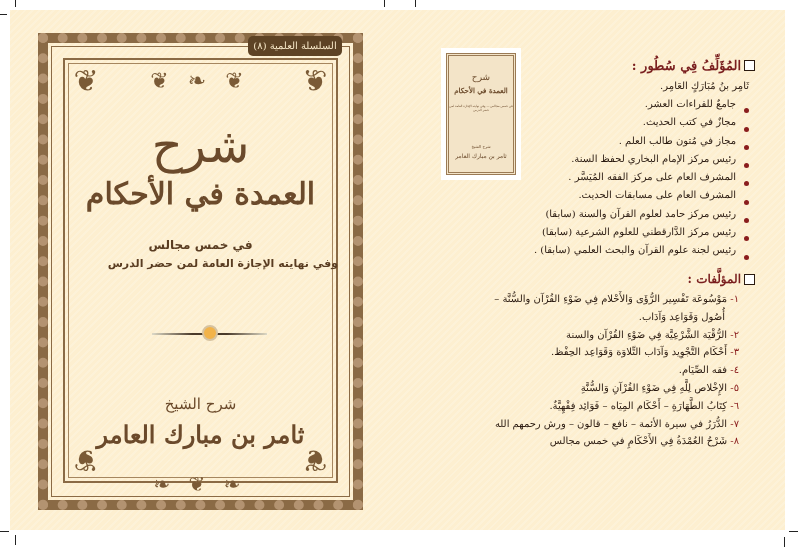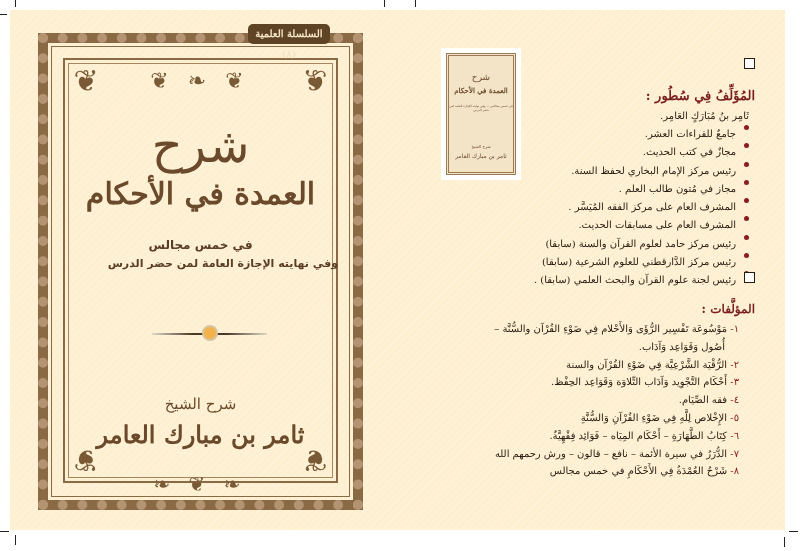--- a/index.html
+++ b/index.html
@@ -15,23 +15,23 @@
       border:10px solid #8a6a45; box-sizing:border-box;
       background:
         radial-gradient(circle, rgba(0,0,0,0) 0 3px, transparent 3px) ;
       outline:1px solid #8a6a45; outline-offset:-14px; }
   .cover-outer::before { content:""; position:absolute; inset:-10px;
       border:10px dotted #b39371; box-sizing:border-box; }
   .cover-inner { position:absolute; left:53px; top:48px; width:275px; height:425px;
       border:2px solid #8a6a45; box-sizing:border-box; }
   .cover-inner::before { content:""; position:absolute; inset:3px; border:1px solid #a5865f; }
   .corner { position:absolute; width:38px; height:38px; color:#7a5a36; font-size:30px; line-height:38px; text-align:center; }
-  .series-badge { position:absolute; left:238px; top:14px; width:82px; height:20px;
+  .series-badge { position:absolute; left:238px; top:26px; width:94px; height:20px;
       background:#5e4325; color:#f5e5c5; border-radius:5px; font-size:10px; line-height:20px;
-      text-align:center; direction:rtl;font-weight:bold; }
+      text-align:center; direction:rtl; }
   .swash-top { position:absolute; left:100px; top:58px; width:180px; height:28px; color:#7a5a36;
       font-size:22px; text-align:center; letter-spacing:6px; }
   .title-sharh { position:absolute; left:53px; top:105px; width:275px; text-align:center;
       font-size:48px; color:#6b4a2b; direction:rtl; font-family:"DejaVu Serif", serif; line-height:60px; }
   .title-main { position:absolute; left:53px; top:162px; width:275px; text-align:center;
       font-size:30px; color:#6b4a2b; direction:rtl; line-height:44px; font-weight:bold; }
   .sub1 { position:absolute; left:53px; top:228px; width:275px; text-align:center;
       font-size:12px; color:#5a3d22; direction:rtl; font-weight:bold; font-family:"DejaVu Sans", sans-serif; }
   .sub2 { position:absolute; left:53px; top:247px; width:275px; 
       font-size:11px; color:#5a3d22; direction:rtl; font-weight:bold; font-family:"DejaVu Sans", sans-serif; }
@@ -51,25 +51,25 @@
   .thumb-inner { width:100%; height:100%; background:#f3e4c8; border:3px double #9a7a55; box-sizing:border-box; position:relative; }
   .thumb-t1 { position:absolute; top:16px; width:100%; text-align:center; font-size:9px; color:#6b4a2b; }
   .thumb-t2 { position:absolute; top:30px; width:100%; text-align:center; font-size:7px; color:#6b4a2b; font-weight:bold; }
   .thumb-t3 { position:absolute; top:48px; width:100%; text-align:center; font-size:3px; color:#6b4a2b; }
   .thumb-t4 { position:absolute; top:88px; width:100%; text-align:center; font-size:4px; color:#6b4a2b; }
   .thumb-t5 { position:absolute; top:96px; width:100%; text-align:center; font-size:6px; color:#6b4a2b; }
 
   
   .right { position:absolute; right:30px; width:300px; direction:rtl; color:#2a1a10;
       font-family:"DejaVu Serif", serif; }
-  .heading { font-size:13px; font-weight:bold; color:#7a1f1f; display:flex; align-items:flex-start; gap:19px;flex-direction:column; }
+  .heading { font-size:13px; font-weight:bold; color:#7a1f1f; display:flex; align-items:center; gap:0; }
   .checkbox { width:9px; height:9px; border:1.3px solid #2a1a10; display:inline-block; background:#fff; margin-left:3px; }
   .name-line { font-size:10px; margin:7px 6px 4px 0; }
   ul.bullets { list-style:none; margin:0; padding:0 6px 0 0; }
-  ul.bullets li { font-size:10px; line-height:18.3px; display:flex; gap:8px; align-items:flex-start; }
+  ul.bullets li { font-size:10px; line-height:18.3px; display:flex; gap:8px; align-items:flex-end; }
   ul.bullets li .dot { width:5px; height:5px; border-radius:50%; background:#8a1d1d; display:inline-block; flex:none; }
   ol.works { list-style:none; margin:8px; padding:0 8px 0 0; }
   ol.works li { font-size:10px; line-height:17.8px; }
   ol.works li .num { color:#8a1d1d; }
 </style>
 </head>
 <body>
 
 <div class="crop" style="left:15px;top:0;width:1px;height:7px;"></div>
 <div class="crop" style="left:0;top:14px;width:7px;height:1px;"></div>
@@ -123,25 +123,25 @@
       <li>
           <span class="dot"></span>
           <span>جامعٌ للقراءات العشر.</span>
         </li>
       <li>
           <span class="dot"></span>
           <span>مجازٌ في كتب الحديث.</span>
         </li>
       <li>
           <span class="dot"></span>
-          <span>رئيس مركز الإمام البخاري لحفظ السنة.</span>
+          <span>مجاز في مُتون طالب العلم .</span>
         </li>
       <li>
           <span class="dot"></span>
-          <span>مجاز في مُتون طالب العلم .</span>
+          <span>رئيس مركز الإمام البخاري لحفظ السنة.</span>
         </li>
       <li>
           <span class="dot"></span>
           <span>المشرف العام على مركز الفقه المُيَسَّر .</span>
         </li>
       <li>
           <span class="dot"></span>
           <span>المشرف العام على مسابقات الحديث.</span>
         </li>
       <li>

